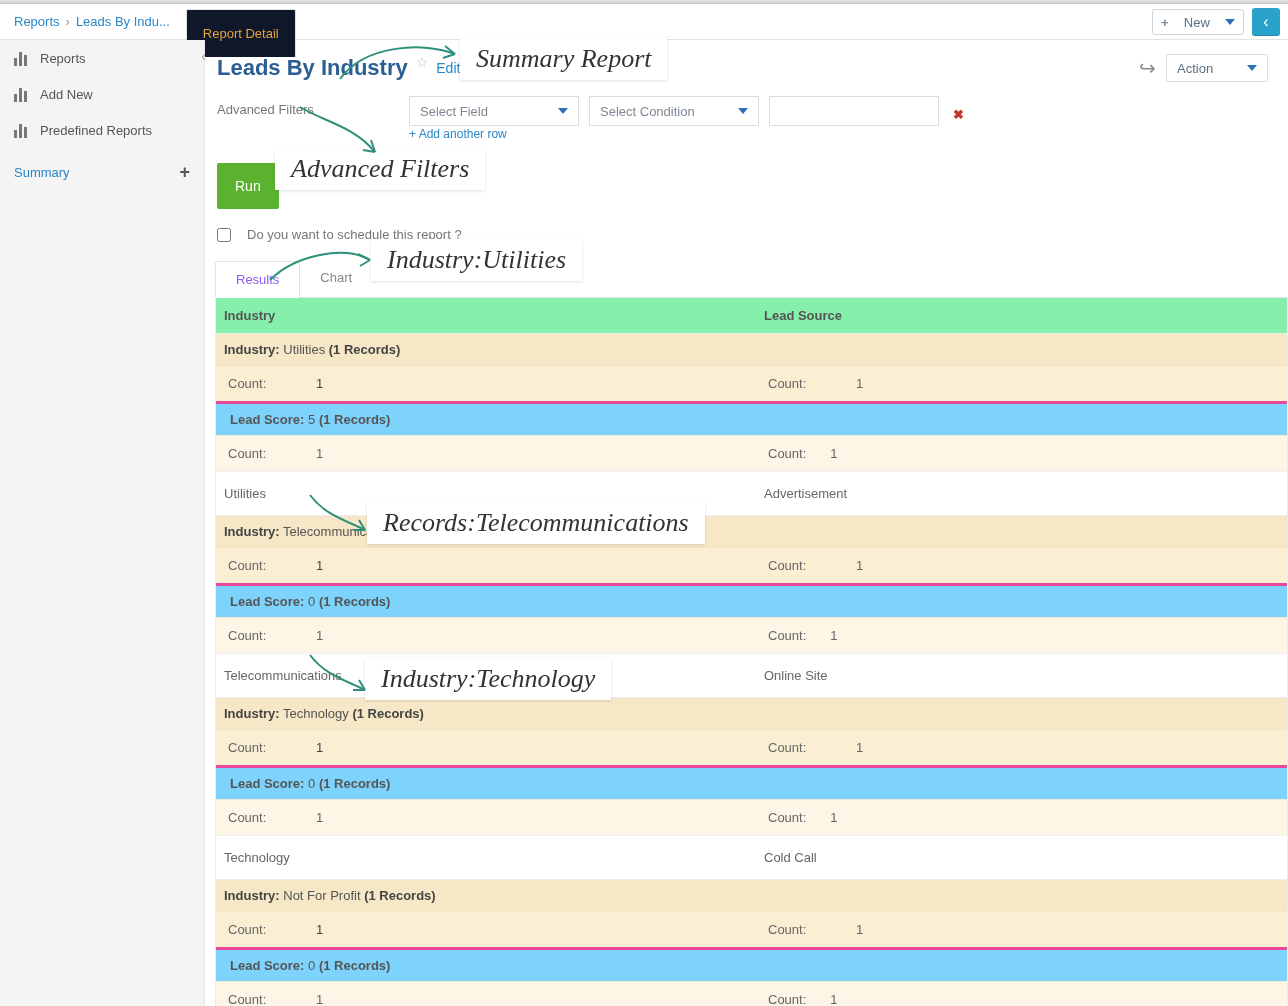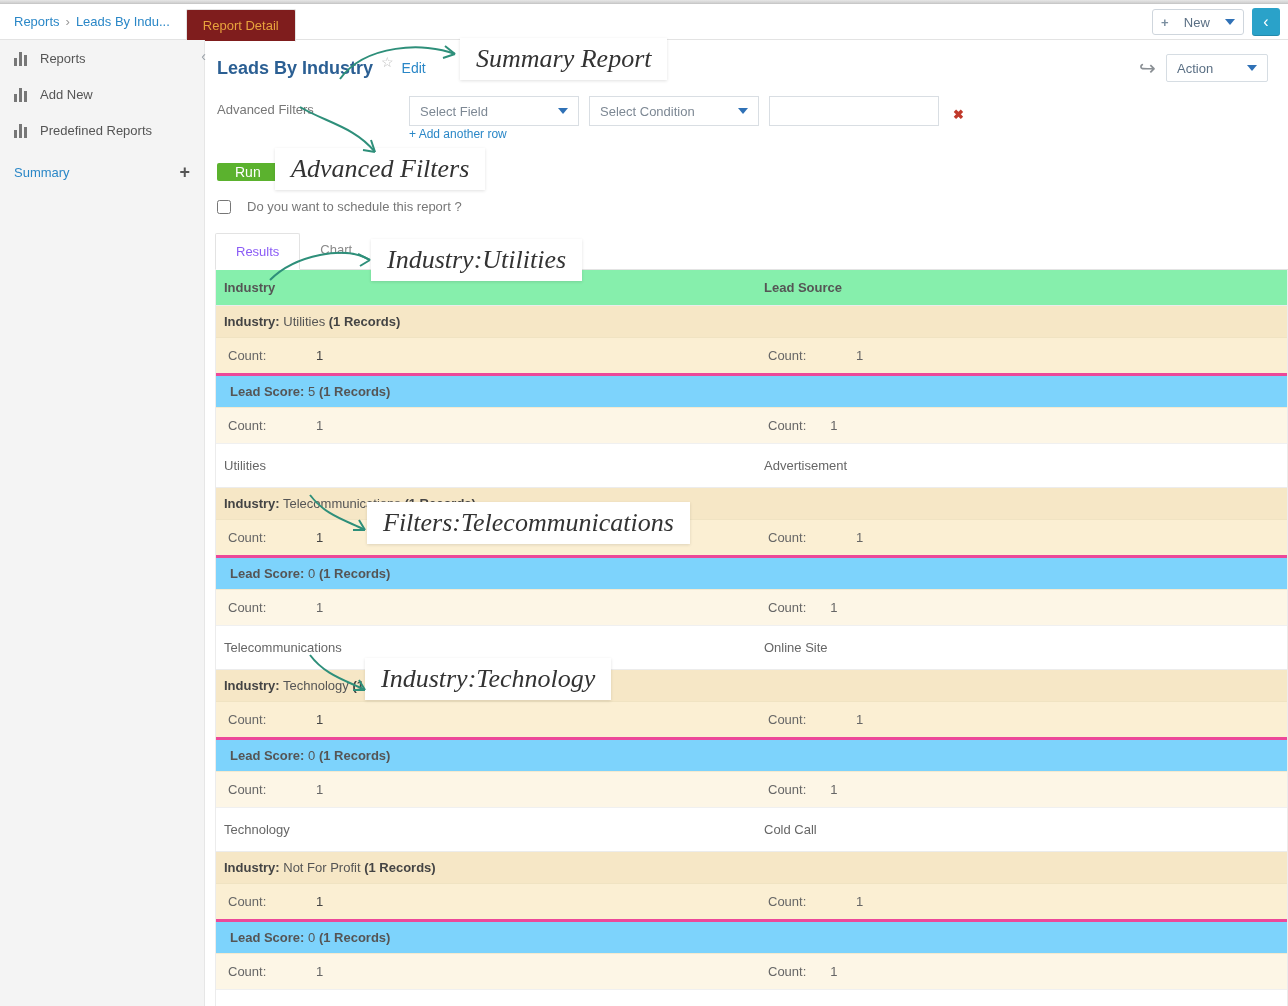--- a/index.html
+++ b/index.html
@@ -5,55 +5,55 @@
   *{box-sizing:border-box;margin:0;padding:0;font-family:Arial,Helvetica,sans-serif}
   body{background:#fff;color:#666;font-size:13px;width:1288px}
   a{color:#2a87c7;text-decoration:none}
   
   .topbar{height:4px;background:linear-gradient(#e6e6e6,#d0d0d0);border-bottom:1px solid #c8c8c8}
   
   .head-row{display:flex;align-items:flex-start;border-bottom:1px solid #e3e3e3;height:36px;position:relative}
   .breadcrumb{display:flex;align-items:center;gap:6px;padding:10px 14px;color:#2a87c7;font-size:13px}
   .breadcrumb .sep{color:#999}
   .bc-trunc{max-width:110px;white-space:nowrap;overflow:hidden;text-overflow:ellipsis;display:inline-block}
-  .tab-rd{margin-left:2px;margin-top:4px;background:#7f1d1d;border:1px solid #e3e3e3;border-bottom:1px solid #fff;padding:8px 16px;color:#e8a33d;border-radius:2px 2px 0 0;position:relative;top:1px}
+  .tab-rd{margin-left:2px;margin-top:4px;background:#0f172a;border:1px solid #e3e3e3;border-bottom:1px solid #fff;padding:16px 16px;color:#e8a33d;border-radius:2px 2px 0 0;position:relative;top:1px}
   .head-right{margin-left:auto;display:flex;align-items:center;gap:8px;padding:4px 8px}
   .btn-new{display:flex;align-items:center;gap:8px;border:1px solid #cfd6dd;border-radius:3px;padding:4px 8px;color:#5a6f84;background:#fff;height:26px;width:92px;justify-content:space-between}
   .btn-new .plus{color:#7a8ea0;font-weight:bold}
   .chev{width:0;height:0;border-left:5px solid transparent;border-right:5px solid transparent;border-top:6px solid #2f71b6}
   .collapse-btn{width:28px;height:28px;background:#2aa2c9;border-radius:3px;display:flex;align-items:center;justify-content:center;color:#fff;font-size:16px;box-shadow:inset 0 -1px 0 rgba(0,0,0,.15)}
   
   .layout{display:flex}
   .sidebar{width:205px;background:#f4f4f4;border-right:1px solid #e6e6e6;min-height:970px;position:relative}
   .sb-toggle{position:absolute;right:-2px;top:8px;color:#9aa1a8;font-size:14px}
   .sb-item{display:flex;align-items:center;gap:10px;padding:10px 14px;color:#555}
   .sb-item .ico{width:16px;height:16px;display:inline-flex;align-items:flex-end;gap:2px}
   .bar{width:3px;background:#777;display:inline-block}
   .sb-summary{display:flex;align-items:center;justify-content:space-between;color:#2a87c7;padding:14px 14px 8px 14px}
   .sb-plus{color:#555;font-size:18px;font-weight:bold}
   .sb-recycle{display:flex;align-items:center;gap:10px;padding:14px;color:#666;margin-top:2px}
   .trash-ico{width:14px;height:16px;border:1px solid #888;border-top:3px solid #888;border-radius:1px;position:relative}
   
   .main{flex:1;padding:14px 0 30px 10px}
   .title-row{display:flex;align-items:center;gap:8px;padding:0 0 14px 2px}
-  .title{color:#2b5f93;font-weight:bold;font-size:18px}
+  .title{color:#2b5f93;font-weight:bold;font-size:22px}
   .star{color:#bcbcbc;font-size:14px;position:relative;top:-6px}
   .edit{color:#2a87c7;font-size:14px}
   .action-area{margin-left:auto;display:flex;align-items:center;gap:10px;padding-right:20px}
   .undo{color:#8a8f94;font-size:20px;transform:scaleX(-1)}
   .action-dd{display:flex;align-items:center;justify-content:space-between;border:1px solid #d6dde3;border-radius:2px;padding:5px 10px;color:#5a6f84;width:102px;height:28px}
   
   .filters{display:flex;align-items:flex-start;gap:12px;padding:0 0 8px 2px}
   .filters-label{color:#777;margin-top:6px;width:180px}
   .dd{border:1px solid #d9dee3;height:30px;width:170px;display:flex;align-items:center;justify-content:space-between;padding:0 10px;color:#7d8894;background:#fff}
   .dd.wide{width:170px}
   .txt-in{border:1px solid #d9dee3;height:30px;width:170px;background:#fff}
   .x-remove{color:#c0392b;font-weight:bold;margin:6px 0 0 4px}
   .addrow{color:#2a87c7;font-size:12px;margin:4px 0 0 0}
-  .run{background:#5bb22e;color:#fff;border:none;border-radius:2px;padding:1px 18px;font-size:14px;margin:14px 0 18px 2px}
+  .run{background:#5bb22e;color:#fff;border:none;border-radius:2px;padding:15px 18px;font-size:14px;margin:14px 0 18px 2px}
   .sched{display:flex;align-items:center;gap:16px;color:#777;margin:0 0 18px 2px}
   .sched input{width:14px;height:14px}
   
   .rtabs{display:flex;border-bottom:1px solid #e3e3e3}
   .rtab{padding:10px 20px;color:#888;background:#fff}
   .rtab.active{color:#8b5cf6;border:1px solid #e3e3e3;border-bottom:1px solid #fff;position:relative;top:1px;border-radius:2px 2px 0 0}
   
   .tbl{border:1px solid #ececec;border-top:none}
   .thead{display:flex;background:#86efac;color:#555;font-weight:bold}
   .col1{width:540px;padding:10px 8px}
@@ -275,21 +275,21 @@
         <path d="M5,5 C30,20 60,25 80,50" stroke="#2e8f7a" stroke-width="2" fill="none"></path>
         <path d="M80,50 l-4,-12 M80,50 l-12,-2" stroke="#2e8f7a" stroke-width="2" fill="none"></path>
       </svg>
 
     <div class="annot" style="top:199px;left:166px">Industry:Utilities</div>
     <svg class="arrow" style="top:195px;left:60px" width="110" height="50">
         <path d="M5,45 C30,20 80,10 105,25" stroke="#2e8f7a" stroke-width="2" fill="none"></path>
         <path d="M105,25 l-12,-6 M105,25 l-10,6" stroke="#2e8f7a" stroke-width="2" fill="none"></path>
       </svg>
 
-    <div class="annot" style="top:462px;left:162px">Filters:Telecommunications</div>
+    <div class="annot" style="top:462px;left:162px">Records:Telecommunications</div>
     <svg class="arrow" style="top:450px;left:100px" width="70" height="50">
         <path d="M5,5 C20,25 40,30 60,40" stroke="#2e8f7a" stroke-width="2" fill="none"></path>
         <path d="M60,40 l-6,-10 M60,40 l-12,0" stroke="#2e8f7a" stroke-width="2" fill="none"></path>
       </svg>
 
     <div class="annot" style="top:618px;left:160px">Industry:Technology</div>
     <svg class="arrow" style="top:610px;left:100px" width="70" height="50">
         <path d="M5,5 C20,25 40,30 60,40" stroke="#2e8f7a" stroke-width="2" fill="none"></path>
         <path d="M60,40 l-6,-10 M60,40 l-12,0" stroke="#2e8f7a" stroke-width="2" fill="none"></path>
       </svg>

